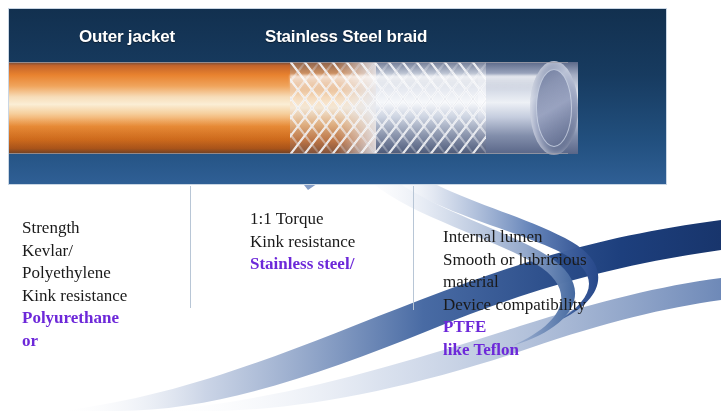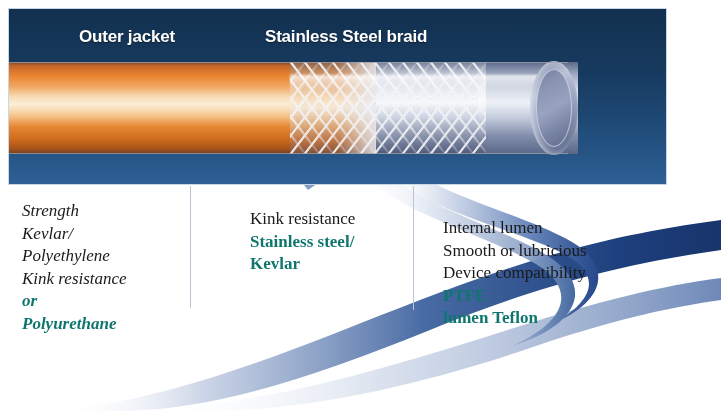--- a/index.html
+++ b/index.html
@@ -124,25 +124,25 @@
     filter:blur(1px);
   }
 
   
   .divider{position:absolute;width:1px;background:#b8c6d6;}
   .divider.d1{left:190px;top:186px;height:122px;}
   .divider.d2{left:413px;top:186px;height:124px;}
 
   
   .col{position:absolute;font-size:17px;line-height:22.5px;color:#1a1a1a;}
-  .col.c1{left:22px;top:200px;width:170px;font-style:italic;}
+  .col.c1{left:22px;top:217px;width:170px;}
   .col.c2{left:250px;top:208px;width:170px;}
-  .col.c3{left:443px;top:217px;width:250px;}
+  .col.c3{left:443px;top:226px;width:250px;}
   .col .line{white-space:nowrap;}
-  .accent{color:#0f766e;font-weight:bold;}
+  .accent{color:#6d28d9;font-weight:bold;}
 </style>
 </head>
 <body>
 
 <div id="stage">
 
   <svg class="ribbons" viewBox="0 0 721 261" preserveAspectRatio="none">
     <defs>
       <linearGradient id="rg1" x1="0" y1="0" x2="1" y2="0">
         <stop offset="0" stop-color="#ffffff" stop-opacity="0"></stop>
@@ -264,31 +264,32 @@
   </div>
 
   <div class="divider d1"></div>
   <div class="divider d2"></div>
 
   <div class="col c1">
     <div class="line">Strength</div>
     <div class="line">Kevlar/</div>
     <div class="line">Polyethylene</div>
     <div class="line">Kink resistance</div>
+    <div class="line accent">Polyurethane</div>
     <div class="line accent">or</div>
-    <div class="line accent">Polyurethane</div>
   </div>
 
   <div class="col c2">
+    <div class="line">1:1 Torque</div>
     <div class="line">Kink resistance</div>
     <div class="line accent">Stainless steel/</div>
-    <div class="line accent">Kevlar</div>
   </div>
 
   <div class="col c3">
     <div class="line">Internal lumen</div>
     <div class="line">Smooth or lubricious</div>
+    <div class="line">material</div>
     <div class="line">Device compatibility</div>
     <div class="line accent">PTFE</div>
-    <div class="line accent">lumen Teflon</div>
+    <div class="line accent">like Teflon</div>
   </div>
 
 </div>
 
 </body></html>

